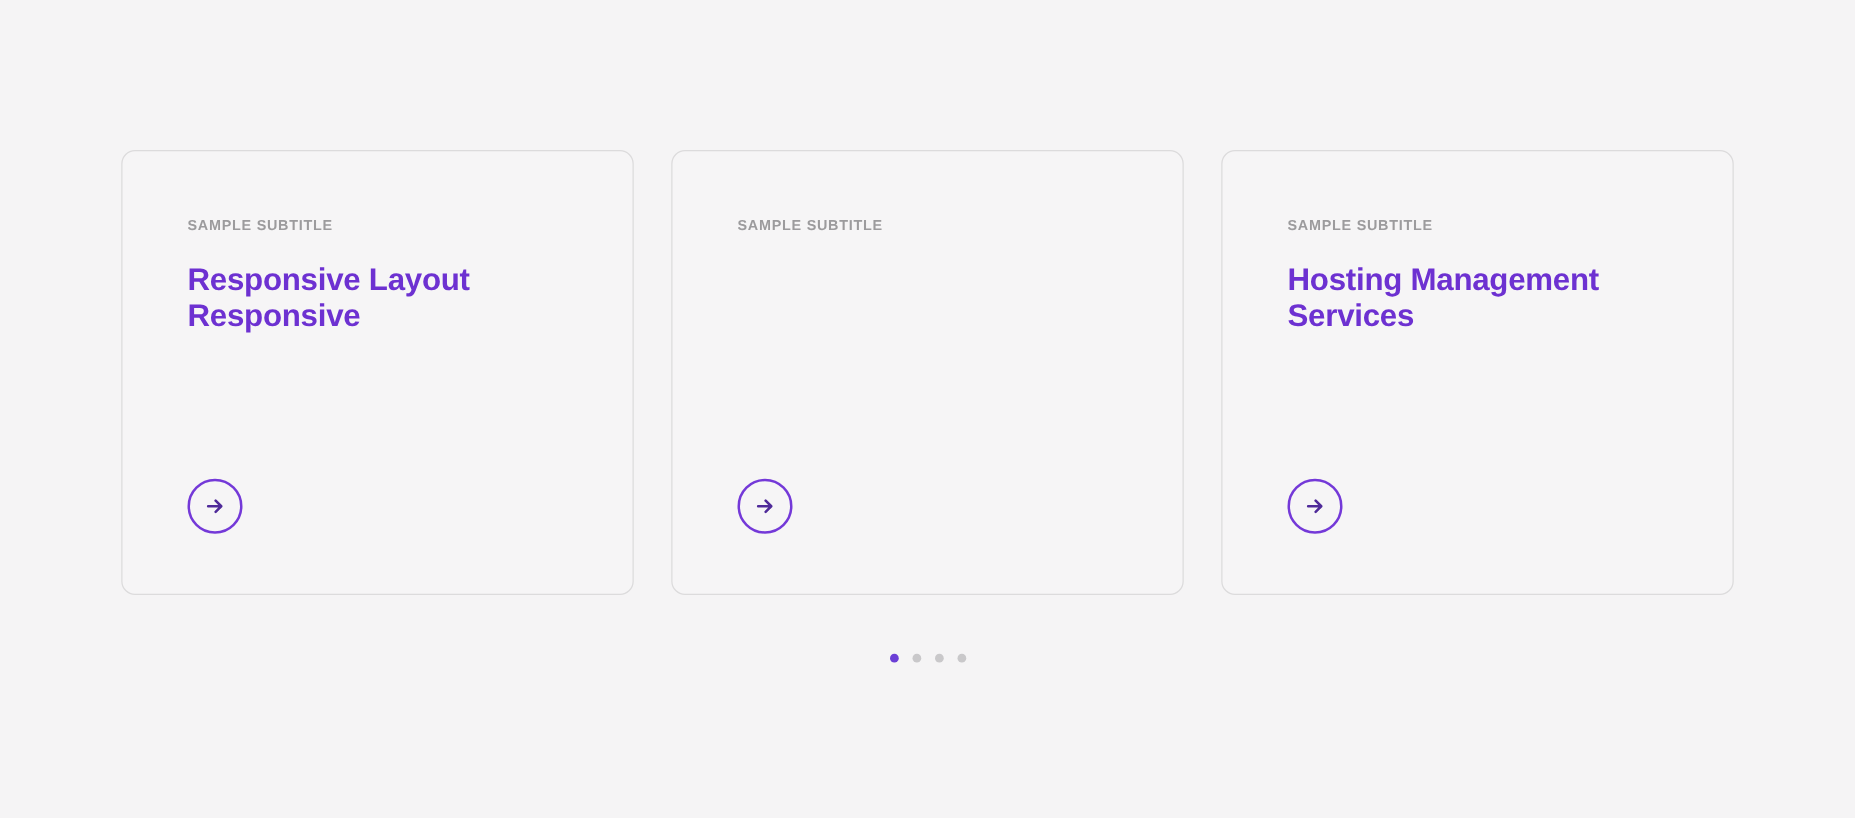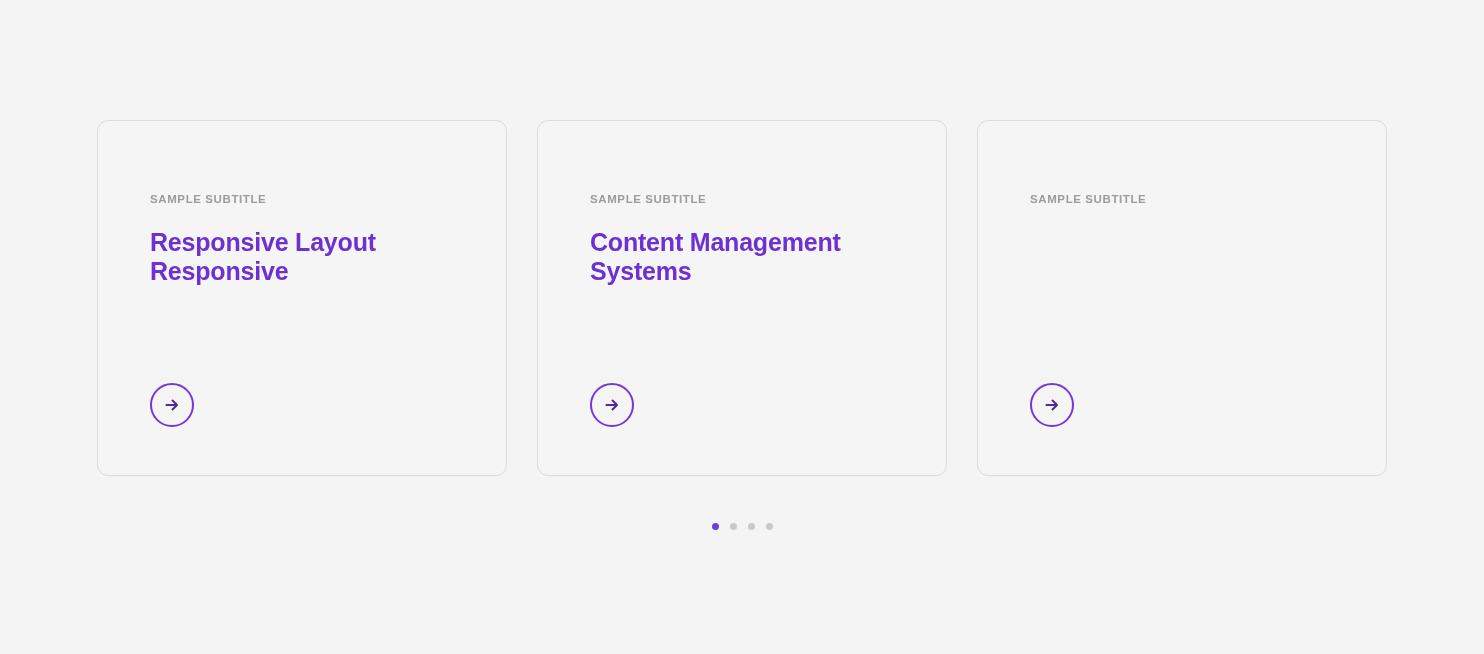--- a/index.html
+++ b/index.html
@@ -27,21 +27,21 @@
     display:flex;
     justify-content:center;
     gap:30px;
   }
   .card{
     width:410px;
     height:356px;
     background:var(--card-bg);
     border:1px solid var(--card-border);
     border-radius:11px;
-    padding:72px 50px 48px 52px;
+    padding:54px 50px 48px 52px;
     display:flex;
     flex-direction:column;
     align-items:flex-start;
   }
   .card-subtitle{
     font-size:11.5px;
     font-weight:600;
     letter-spacing:0.6px;
     color:var(--subtitle);
     text-transform:uppercase;
@@ -100,30 +100,30 @@
       <h3 class="card-title">Responsive Layout Responsive</h3>
       <button class="arrow-btn">
         <svg width="18" height="18" viewBox="0 0 18 18" fill="none">
           <path d="M3.5 9 H13.5 M9.5 4.5 L14 9 L9.5 13.5" stroke="var(--arrow)" stroke-width="2" stroke-linecap="round" stroke-linejoin="round"></path>
         </svg>
       </button>
     </article>
 
     <article class="card">
       <span class="card-subtitle">SAMPLE SUBTITLE</span>
-      <h3 class="card-title">Content Management Systems</h3>
       <button class="arrow-btn">
         <svg width="18" height="18" viewBox="0 0 18 18" fill="none">
           <path d="M3.5 9 H13.5 M9.5 4.5 L14 9 L9.5 13.5" stroke="var(--arrow)" stroke-width="2" stroke-linecap="round" stroke-linejoin="round"></path>
         </svg>
       </button>
     </article>
 
     <article class="card">
       <span class="card-subtitle">SAMPLE SUBTITLE</span>
+      <h3 class="card-title">Hosting Management Services</h3>
       <button class="arrow-btn">
         <svg width="18" height="18" viewBox="0 0 18 18" fill="none">
           <path d="M3.5 9 H13.5 M9.5 4.5 L14 9 L9.5 13.5" stroke="var(--arrow)" stroke-width="2" stroke-linecap="round" stroke-linejoin="round"></path>
         </svg>
       </button>
     </article>
 
   </div>
 
   <nav class="dots">

